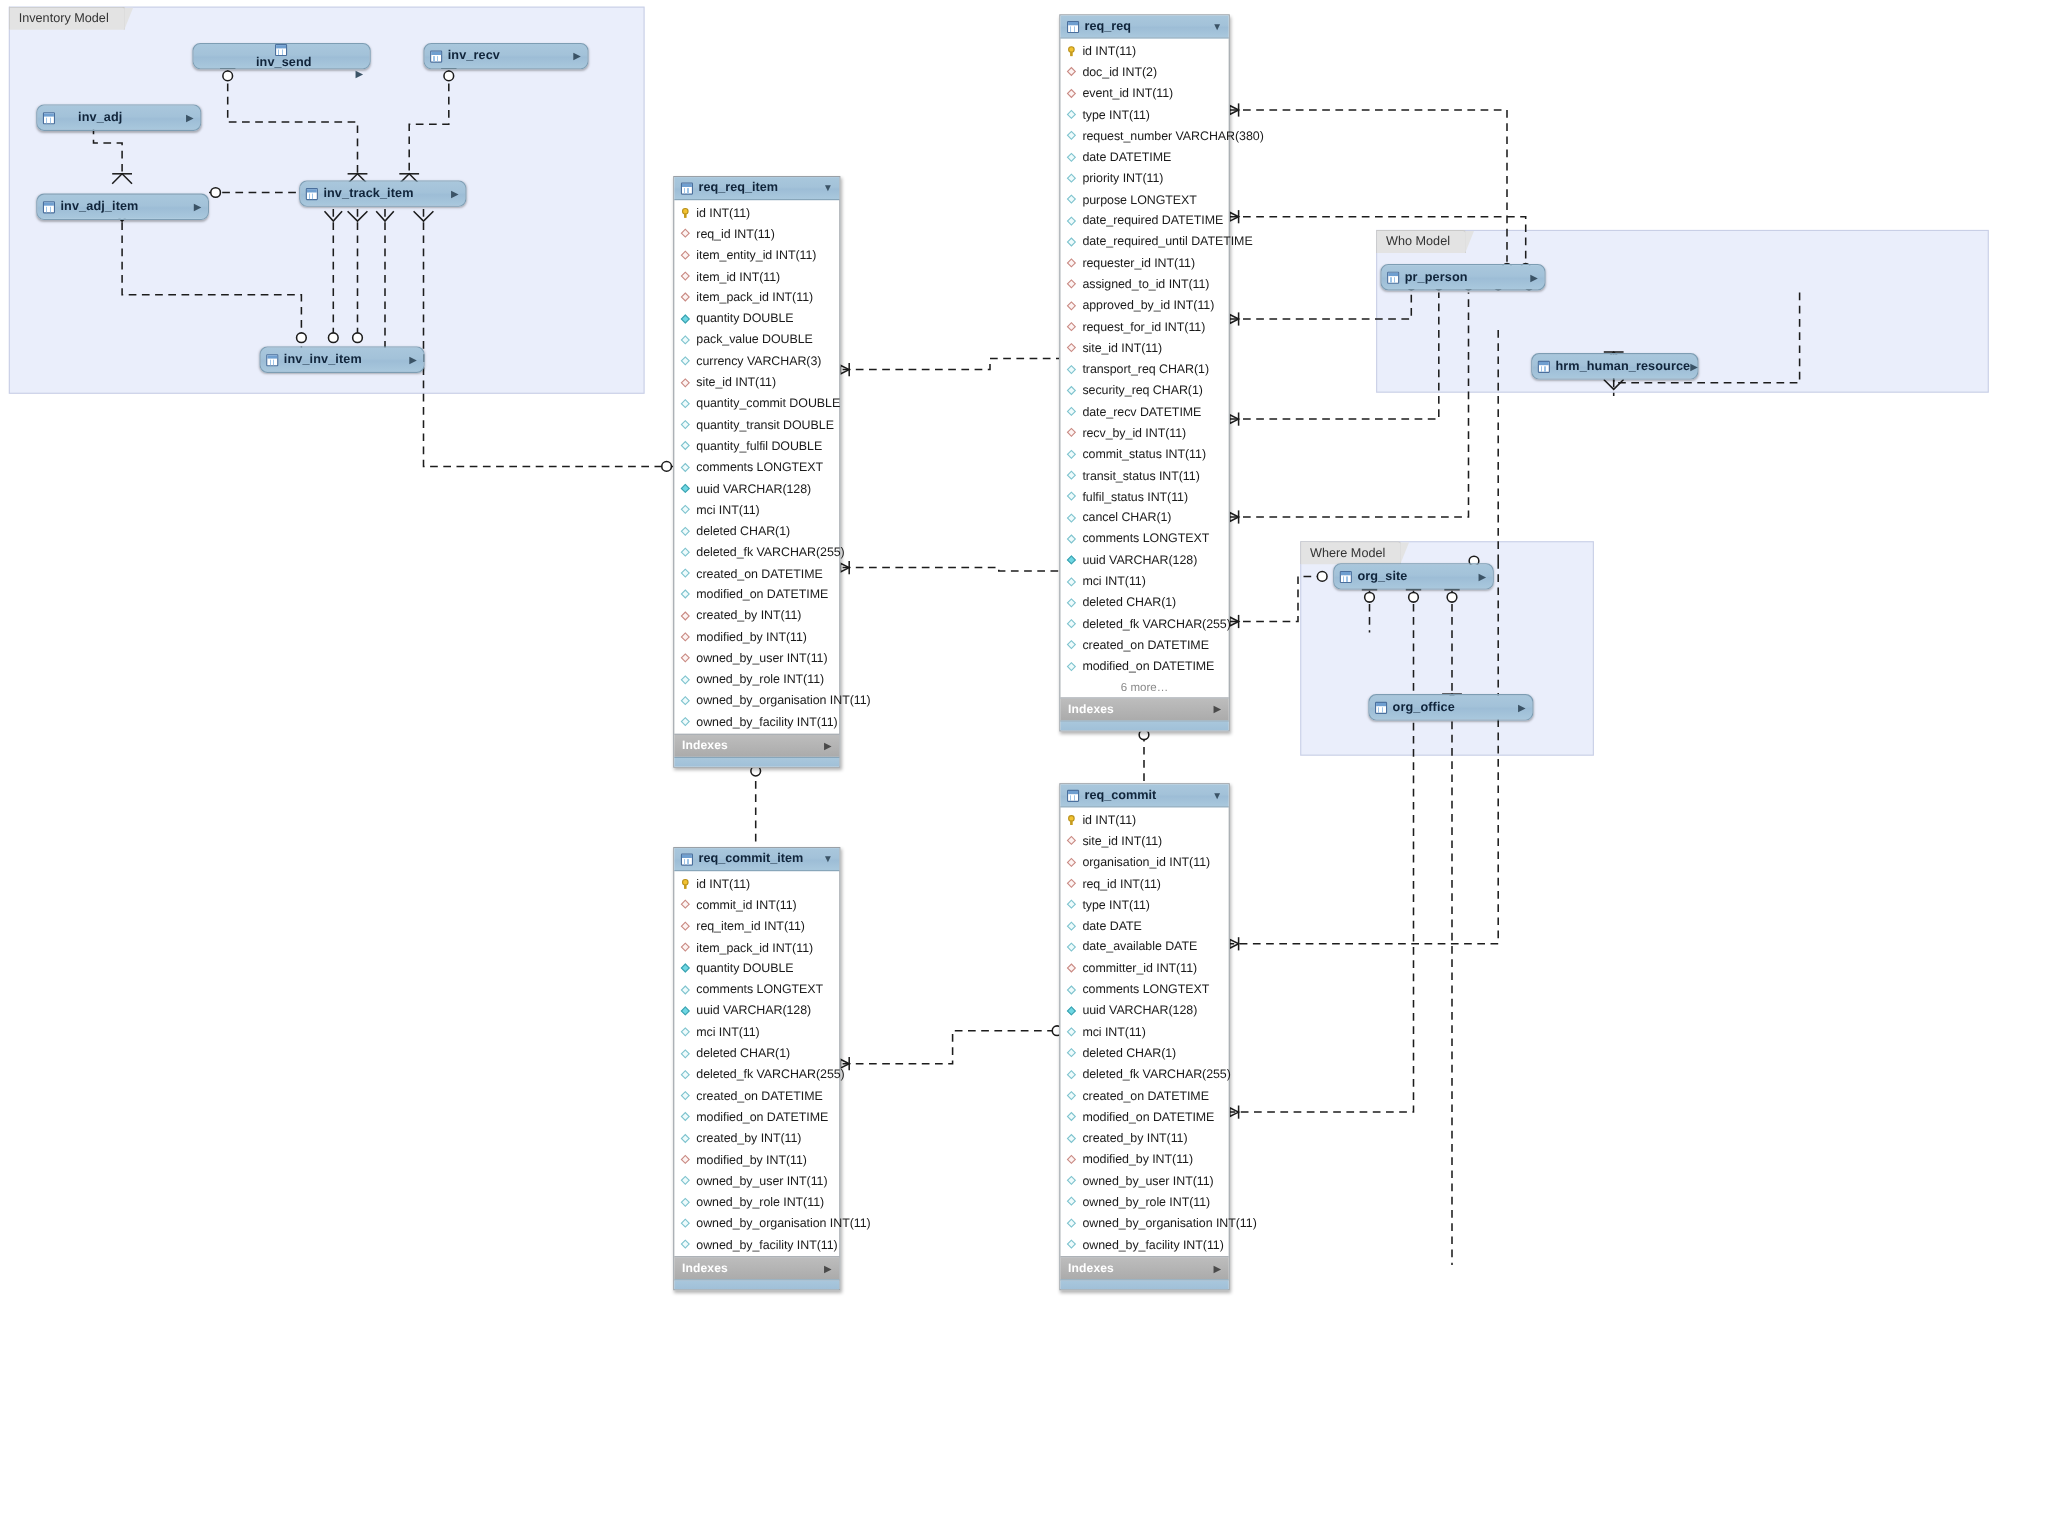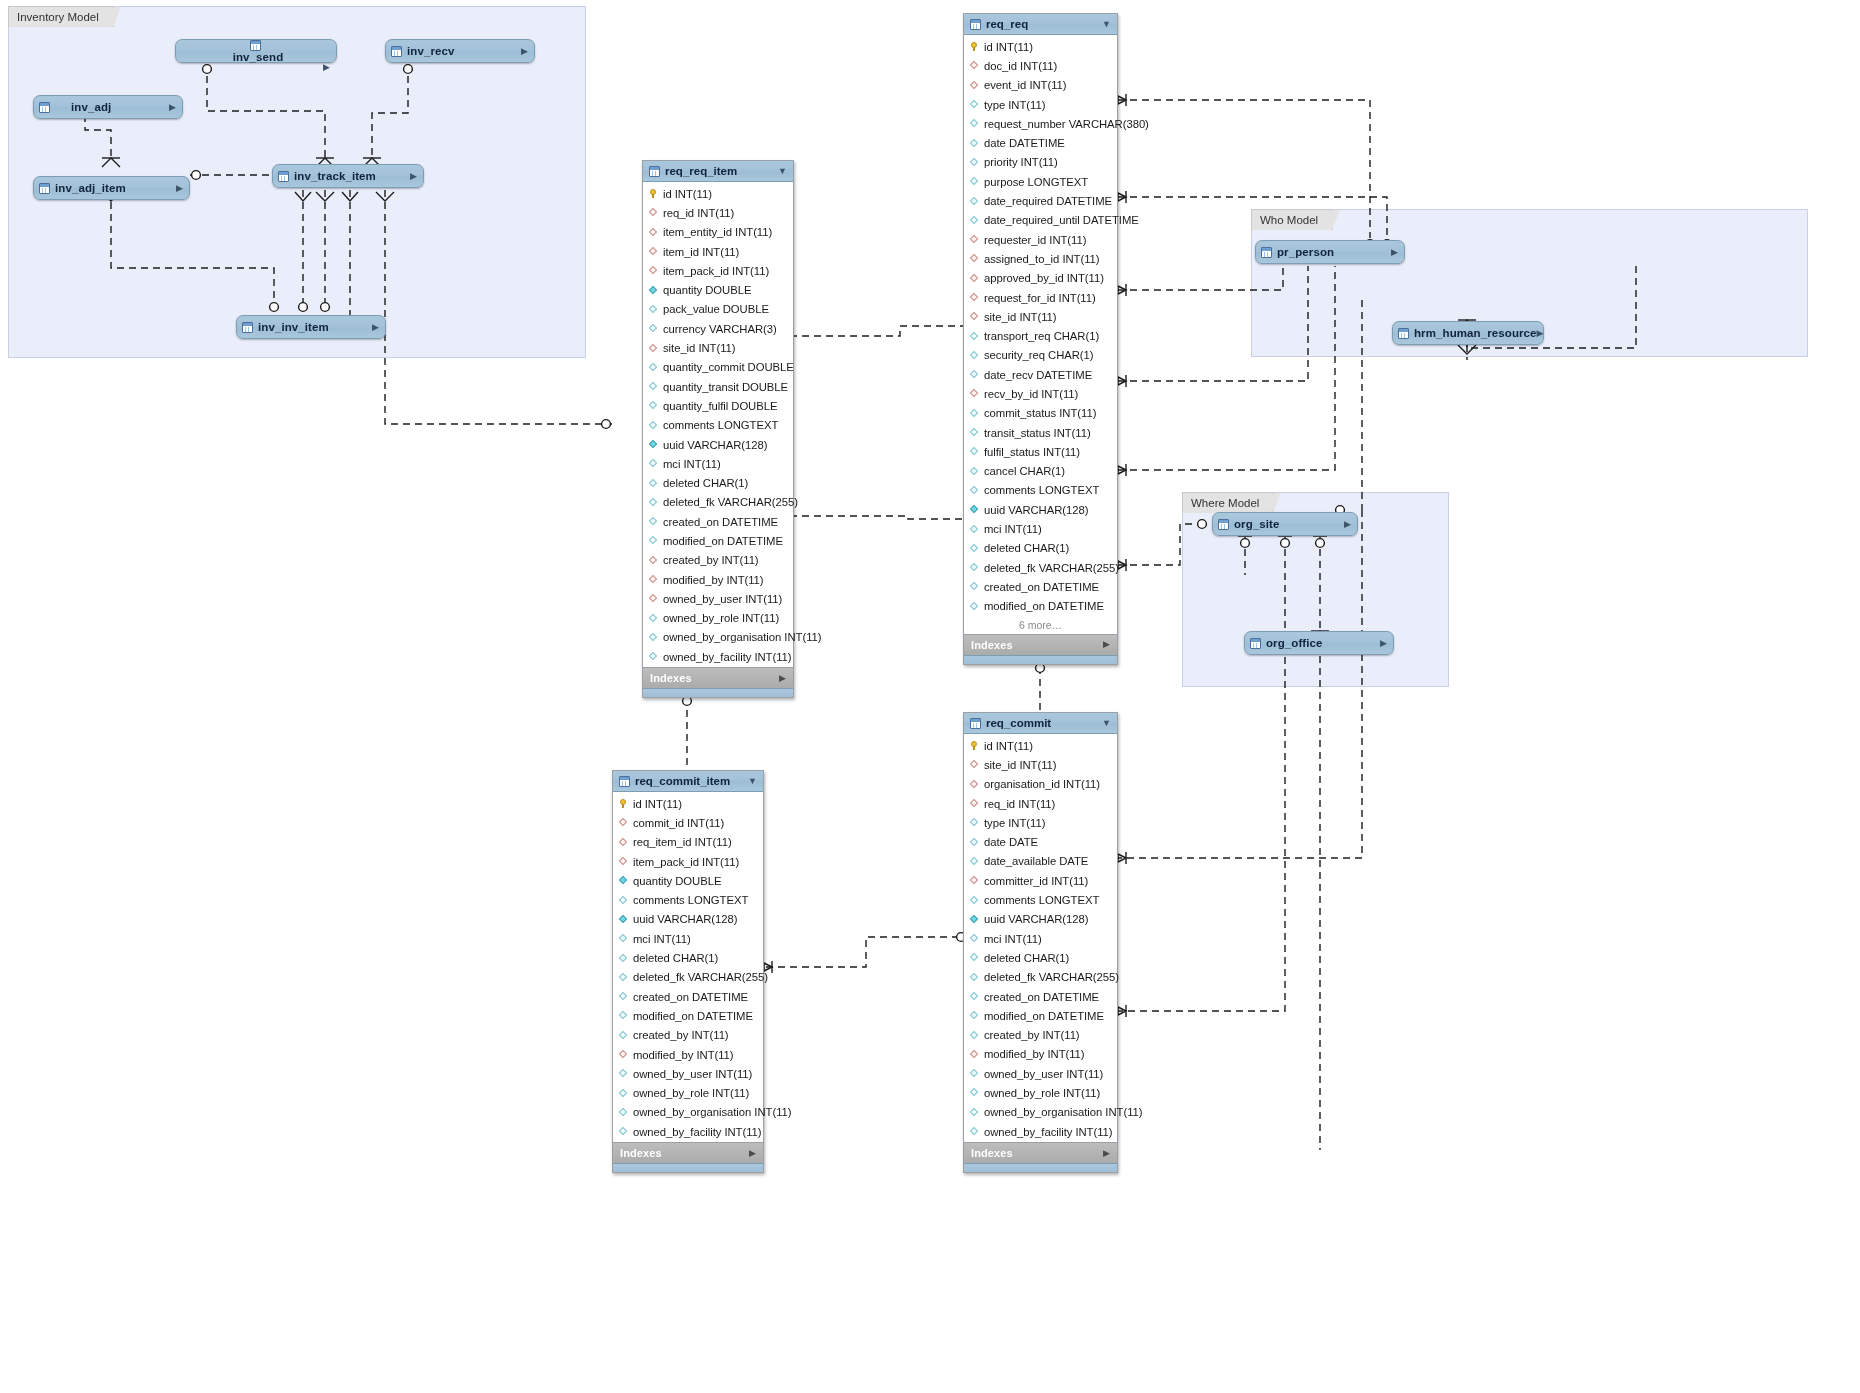--- a/index.html
+++ b/index.html
@@ -324,21 +324,21 @@
     <span class="pill-label">org_site</span>
     <span class="pill-arrow">▶</span>
   </div>
 
   <div class="pill" style="left:1244px;top:631px;width:150px;">
     <span class="tbl-icon"></span>
     <span class="pill-label">org_office</span>
     <span class="pill-arrow">▶</span>
   </div>
 
-  <div class="table-box" style="left:612px;top:160px;width:152px;margin-left:30px;">
+  <div class="table-box" style="left:612px;top:160px;width:152px;">
     <div class="table-header">
       <span class="tbl-icon"></span>
       <span class="hdr-label">req_req_item</span>
       <span class="hdr-arrow">▼</span>
     </div>
     <div class="col-list">
         <div class="col-row">
           <span class="mk key"></span>
           <span class="col-name">id INT(11)</span>
         </div>
@@ -452,21 +452,21 @@
       <span class="hdr-label">req_req</span>
       <span class="hdr-arrow">▼</span>
     </div>
     <div class="col-list">
         <div class="col-row">
           <span class="mk key"></span>
           <span class="col-name">id INT(11)</span>
         </div>
         <div class="col-row">
           <span class="mk dia dia-red"></span>
-          <span class="col-name">doc_id INT(11)</span>
+          <span class="col-name">doc_id INT(2)</span>
         </div>
         <div class="col-row">
           <span class="mk dia dia-red"></span>
           <span class="col-name">event_id INT(11)</span>
         </div>
         <div class="col-row">
           <span class="mk dia dia-cyan"></span>
           <span class="col-name">type INT(11)</span>
         </div>
         <div class="col-row">

